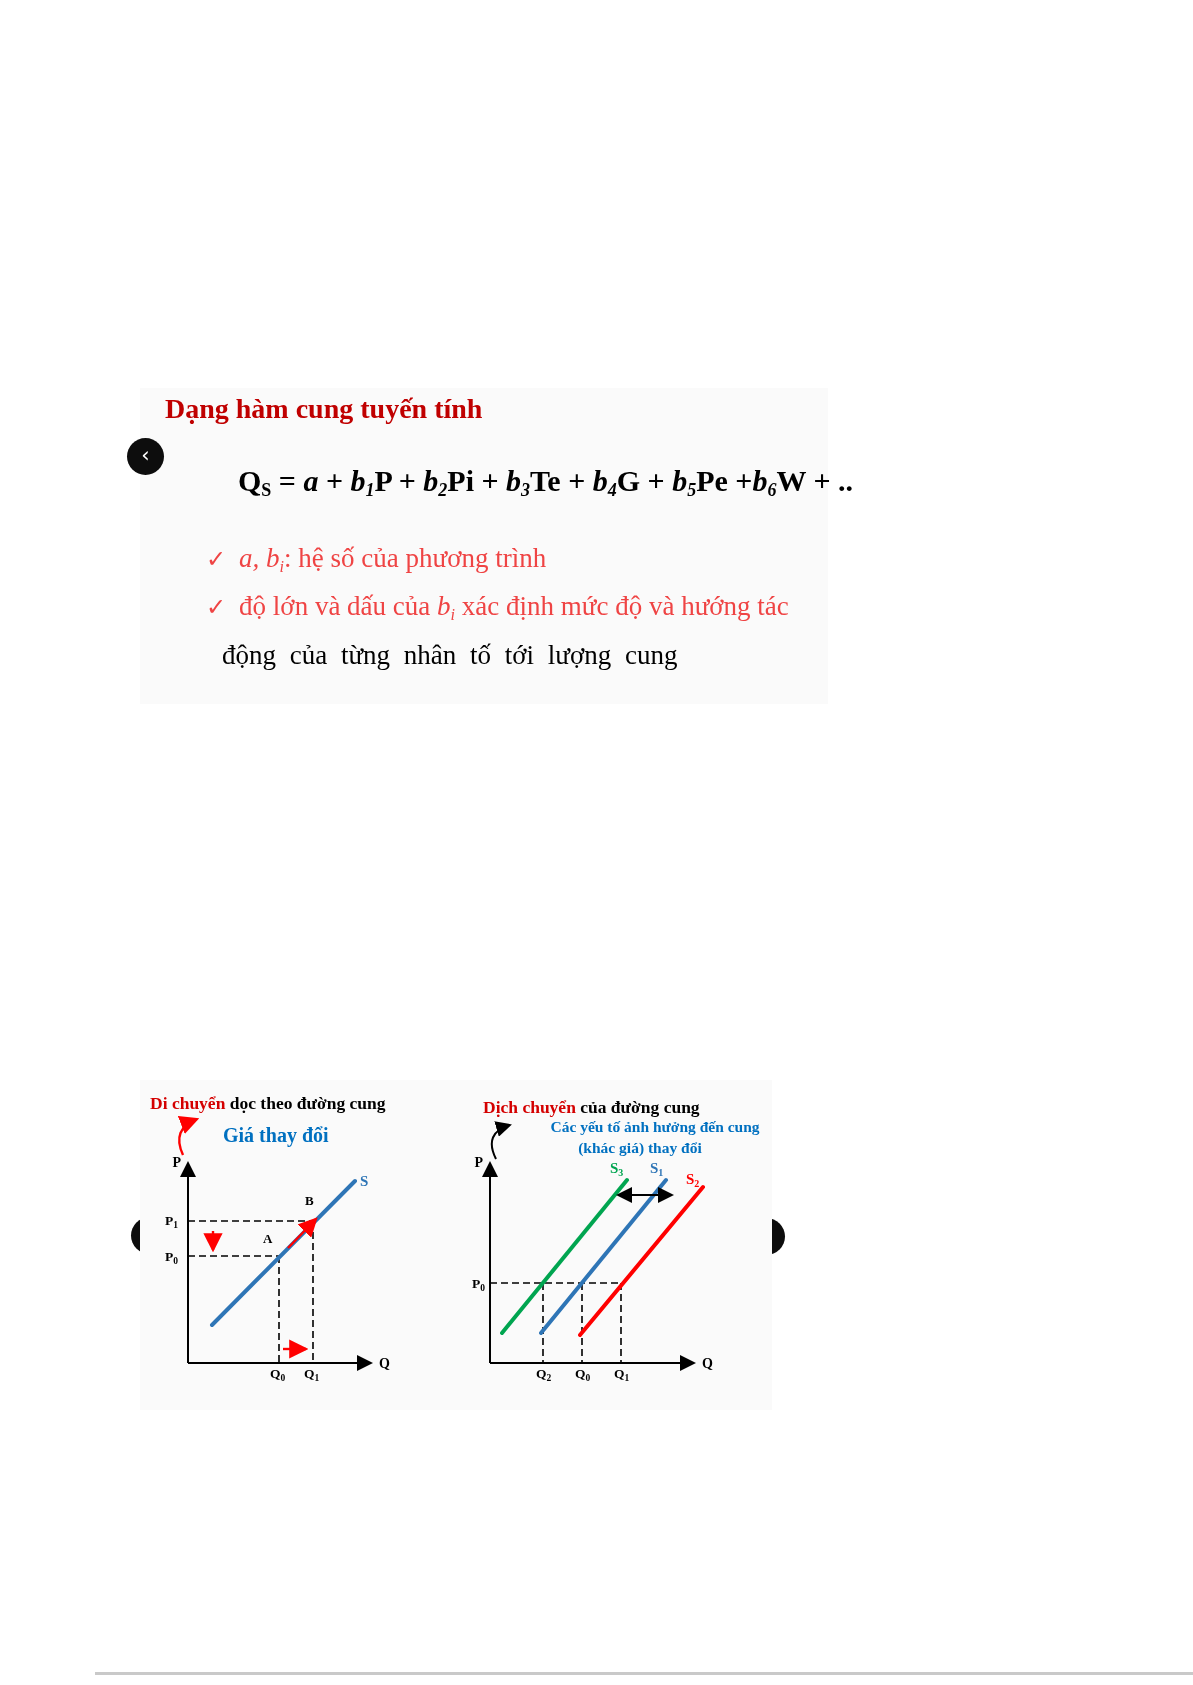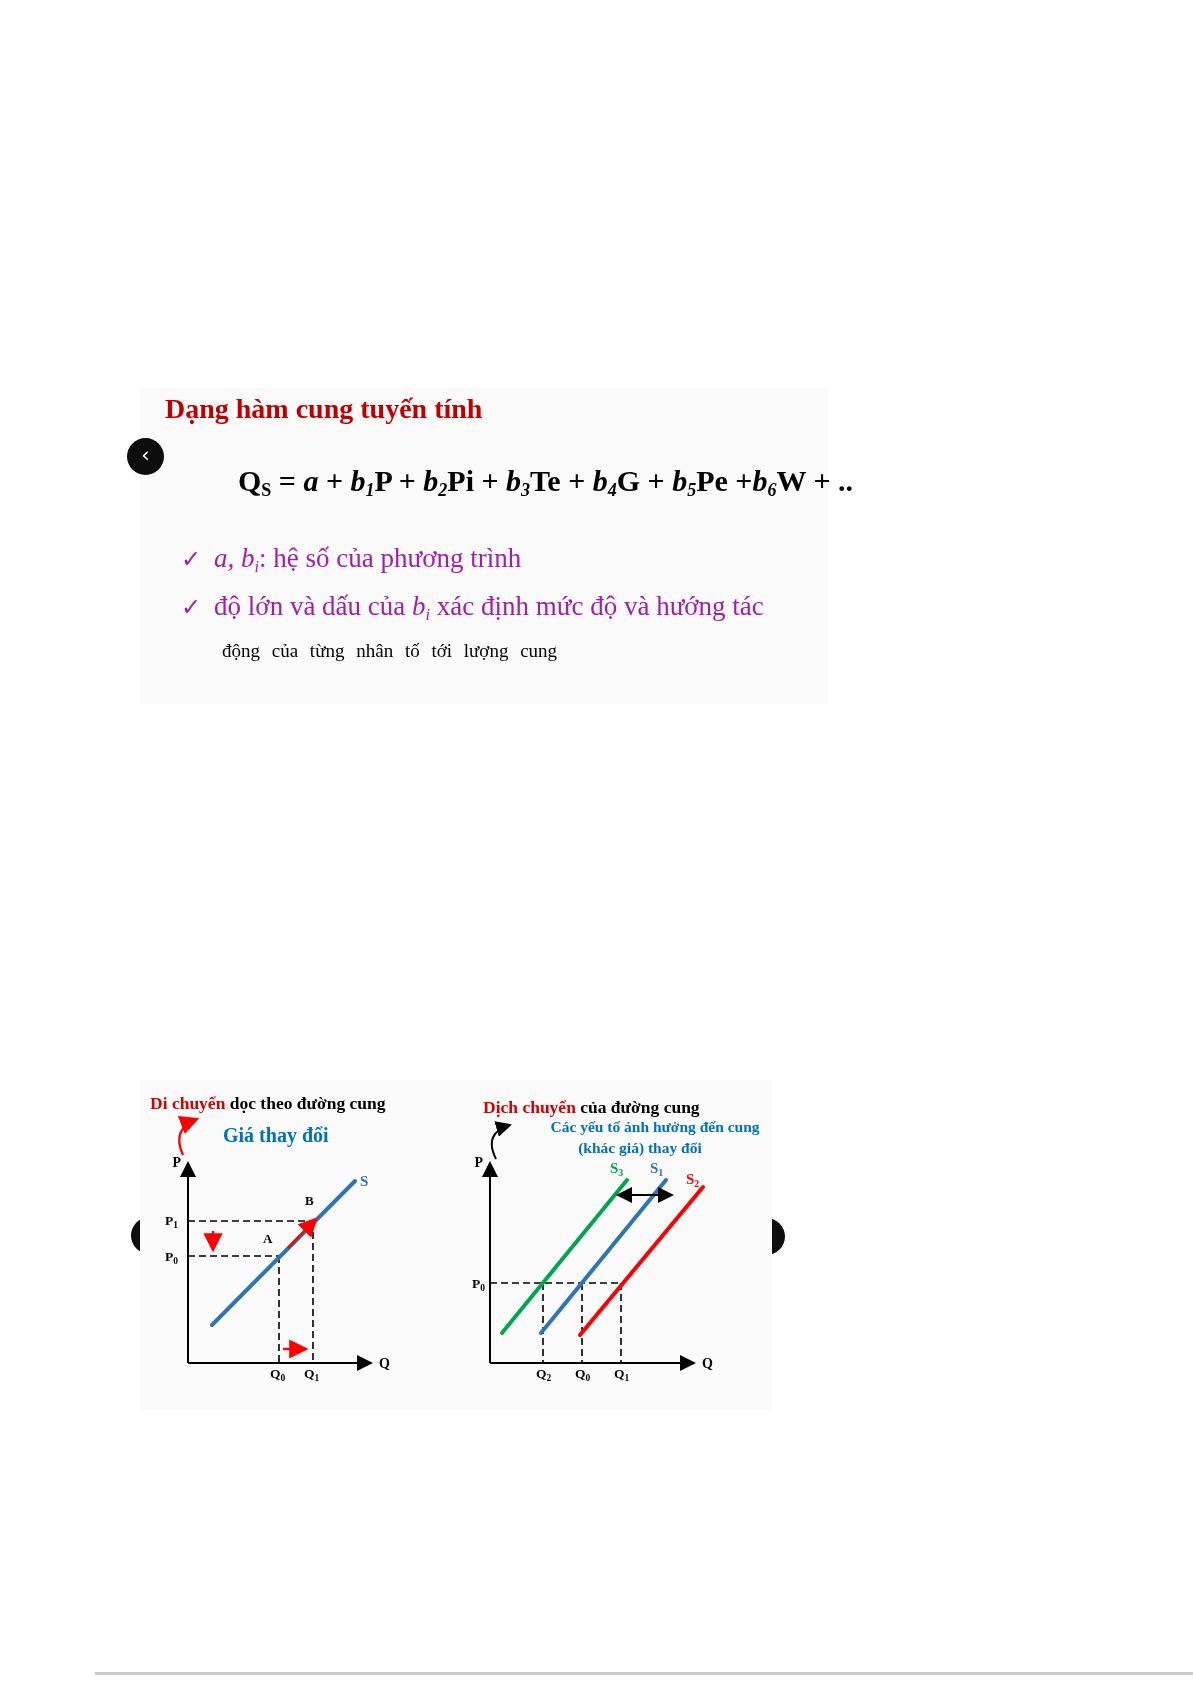--- a/index.html
+++ b/index.html
@@ -12,26 +12,26 @@
 
   .slide1-title { position:absolute; left:25px; top:5px; margin:0;
     font-size:28px; font-weight:bold; color:var(--title_red); }
 
   .formula { position:absolute; left:82px; top:76px; font-size:30px;
     font-weight:bold; color:#000; white-space:nowrap;margin-left:16px; }
   .seg-i  { font-style:italic; }
   .seg-si { font-style:italic; font-size:0.6em; vertical-align:-0.28em; }
   .seg-sub{ font-size:0.6em; vertical-align:-0.28em; }
 
-  .bullet { position:absolute; left:41px; font-size:27px; color:#a21caf; white-space:nowrap; }
+  .bullet { position:absolute; left:66px; font-size:27px; color:#ef4444; white-space:nowrap; }
   .bullet .check { font-family:"DejaVu Sans", sans-serif; font-weight:bold;
     font-size:24px; margin-right:13px; }
   .b1 { top:155px; }
   .b2 { top:203px; }
-  .b2cont { position:absolute; left:82px; top:252px; font-size:19px;
+  .b2cont { position:absolute; left:82px; top:252px; font-size:27px;
     color:#000; word-spacing:7px; white-space:nowrap; }
 
   .nav-btn { position:absolute; width:37px; height:37px; border-radius:50%;
     background:#0d0d0d; color:#fff; display:flex; align-items:center;
     justify-content:center; border:none; padding:0; cursor:pointer; }
   .nav-btn .glyph { font-family:"DejaVu Sans", sans-serif; font-size:21px;
     line-height:1; margin-top:-3px; }
   #nav-top-left { left:127px; top:438px; }
   #nav-bottom-left { left:131px; top:1217px; }
   #nav-bottom-right { left:748px; top:1218px; }

